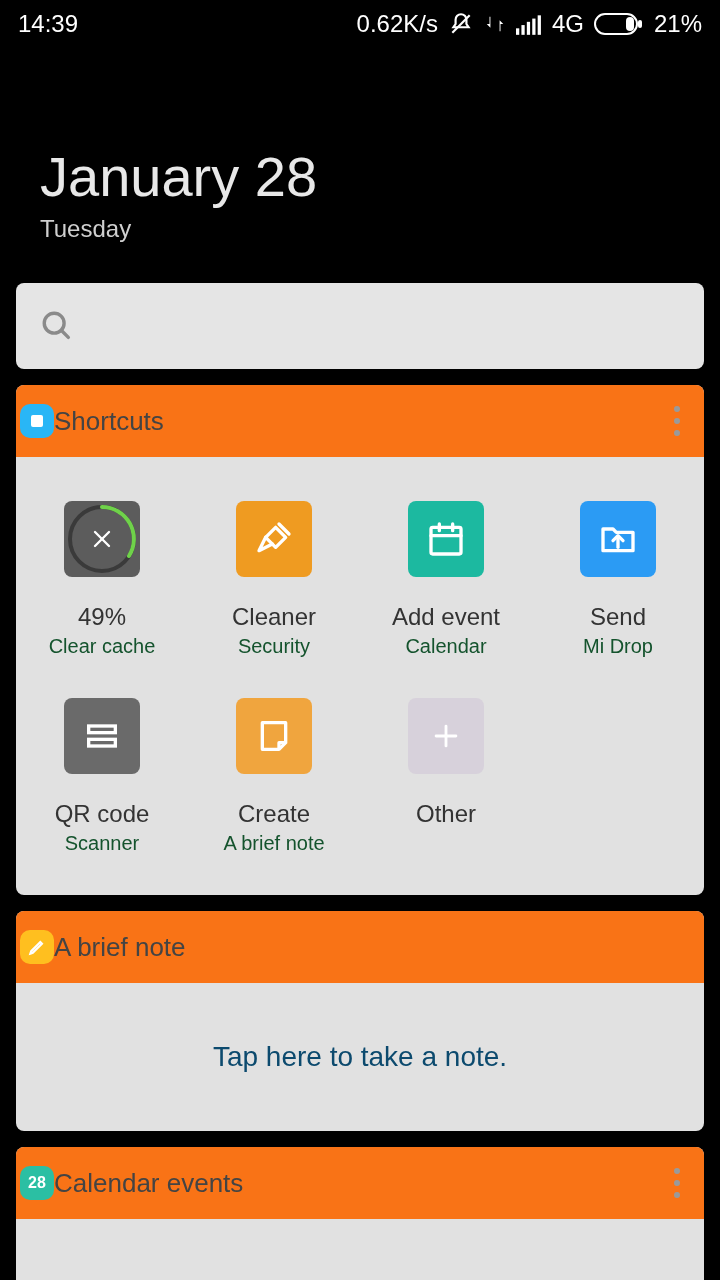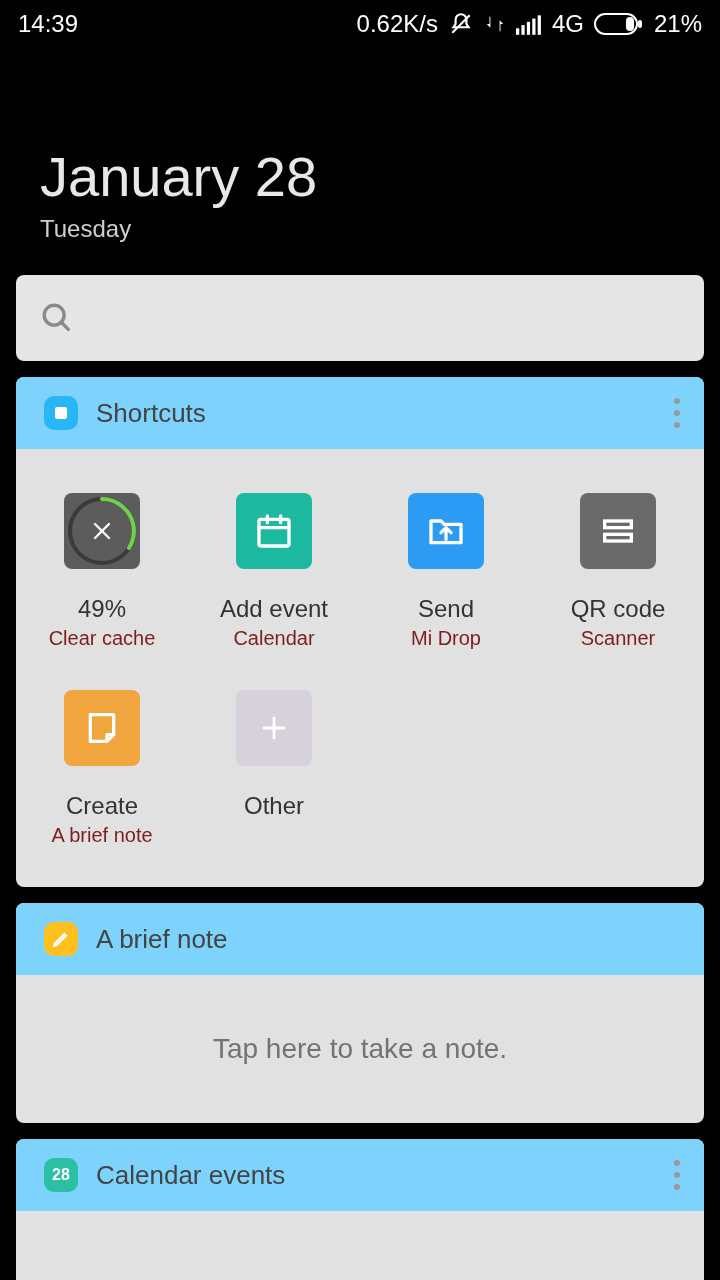--- a/index.html
+++ b/index.html
@@ -18,21 +18,21 @@
     align-items: center;
     justify-content: space-between;
     padding: 8px 18px;
     font-size: 24px;
     font-weight: 500;
   }
   .status-right { display: flex; align-items: center; gap: 10px; }
   .status-right svg { display: block; }
 
   
-  .date-block { padding: 96px 0 32px 40px; }
+  .date-block { padding: 96px 0 40px 40px; }
   .date-big { font-size: 56px; font-weight: 400; color: #e8e8e8; }
   .date-small { font-size: 24px; color: #cfcfcf; margin-top: 6px; }
 
   
   .search-box {
     margin: 0 16px;
     height: 86px;
     background: #e5e5e5;
     border-radius: 8px;
     display: flex;
@@ -43,25 +43,24 @@
 
   
   .card {
     margin: 16px 16px 0;
     background: #e1e1e1;
     border-radius: 8px;
     overflow: hidden;
   }
   .card-header {
     height: 72px;
-    background: #7dd3fc;
+    background: #f97316;
     display: flex;
     align-items: center;
-    padding: 0 28px;
-    gap: 18px;
+    padding: 0 4px;
     position: relative;
   }
   .card-header .title {
     font-size: 26px;
     color: #444;
   }
   .card-header .more {
     position: absolute;
     right: 24px;
     top: 50%;
@@ -91,40 +90,40 @@
     padding: 44px 0 40px;
     text-align: center;
   }
   .tile { display: flex; flex-direction: column; align-items: center; }
   .tile .box {
     width: 76px; height: 76px; border-radius: 8px;
     display: flex; align-items: center; justify-content: center;
     color: #fff;
   }
   .tile .lbl1 { margin-top: 26px; font-size: 24px; color: #333; }
-  .tile .lbl2 { margin-top: 4px; font-size: 20px; color: #7f1d1d; }
+  .tile .lbl2 { margin-top: 4px; font-size: 20px; color: #14532d; }
 
   .box.dark   { background: #5c5c5c; position: relative; }
   .box.orange { background: #ef9b21; }
   .box.blue2  { background: #2b9bf4; }
   .box.teal2  { background: #1cb9a0; }
   .box.gray   { background: #6a6a6a; }
   .box.lorange{ background: #f0a53e; }
   .box.lav    { background: #d7d1db; }
 
   
   .gauge {
     position: absolute; inset: 0;
   }
 
   
   .note-body {
     height: 148px;
     display: flex; align-items: center; justify-content: center;
-    font-size: 28px; color: #737373;
+    font-size: 28px; color: #0c4a6e;
   }
 
   
   .cal-body {
     height: 120px;
     display: flex; align-items: flex-end; justify-content: center;
     font-size: 28px; color: #7a7a7a;
     padding-bottom: 0;
   }
 </style>
@@ -200,20 +199,31 @@
         </svg>
         <svg width="28" height="28" viewBox="0 0 24 24" stroke="#fff" stroke-width="2" fill="none" stroke-linecap="round">
           <line x1="6" y1="6" x2="18" y2="18"></line>
             <line x1="18" y1="6" x2="6" y2="18"></line>
         </svg>
       </div>
       <div class="lbl1">49%</div>
       <div class="lbl2">Clear cache</div>
     </div>
 
+    <div class="tile">
+      <div class="box orange">
+        <svg width="40" height="40" viewBox="0 0 24 24" fill="none" stroke="#fff" stroke-width="2" stroke-linecap="round" stroke-linejoin="round">
+          <path d="M15 3l6 6"></path>
+            <path d="M13 5l6 6-6 6-6-6z"></path>
+            <path d="M7 11l-4 8 8-4"></path>
+        </svg>
+      </div>
+      <div class="lbl1">Cleaner</div>
+      <div class="lbl2">Security</div>
+    </div>
 
     <div class="tile">
       <div class="box teal2">
         <svg width="40" height="40" viewBox="0 0 24 24" fill="none" stroke="#fff" stroke-width="2" stroke-linecap="round">
           <rect x="3" y="5" width="18" height="16" rx="1"></rect>
             <line x1="3" y1="10" x2="21" y2="10"></line>
           <line x1="8" y1="3" x2="8" y2="7"></line>
             <line x1="16" y1="3" x2="16" y2="7"></line>
         </svg>
       </div>

